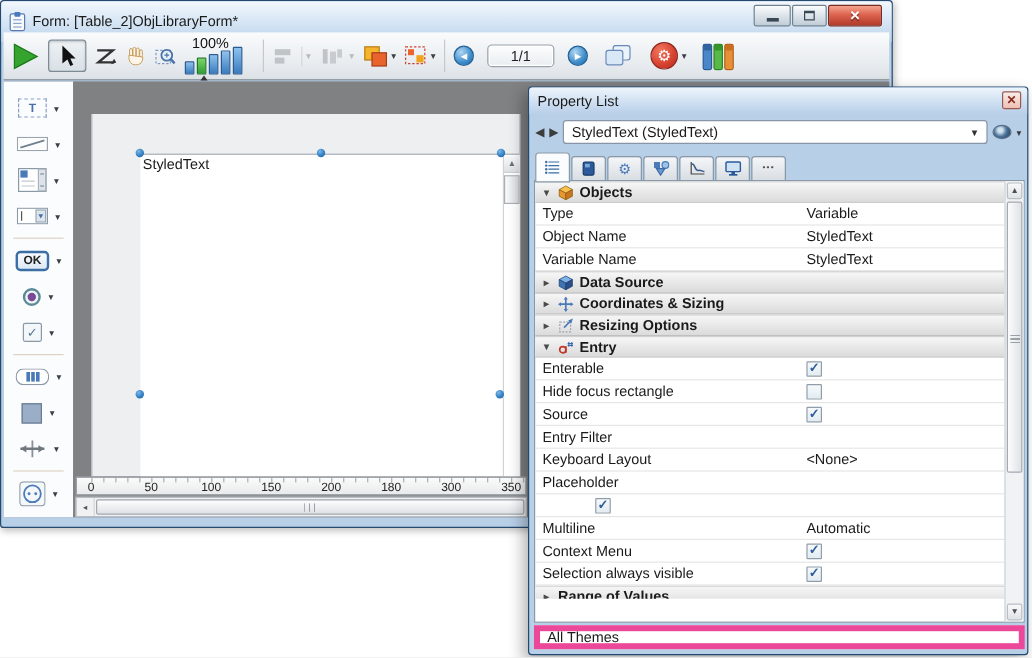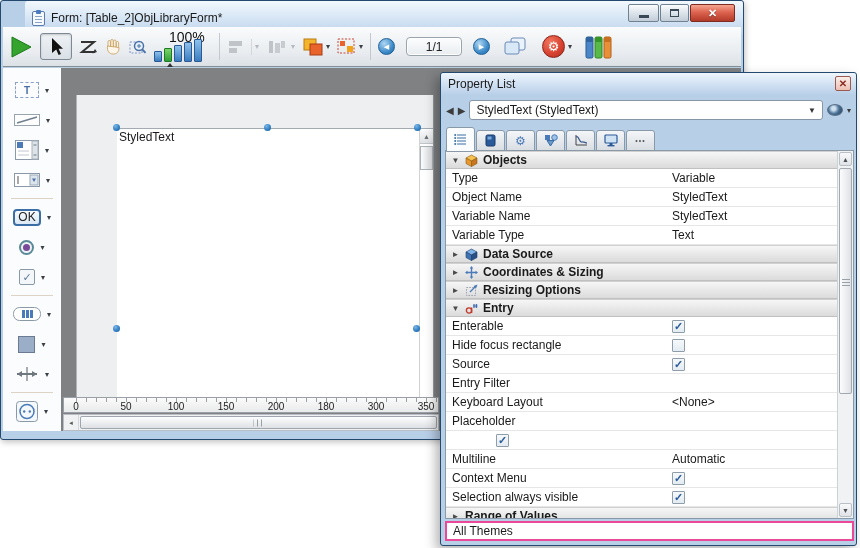--- a/index.html
+++ b/index.html
@@ -7,21 +7,21 @@
   #screen { position:relative; width:860px; height:548px; background:#fff; overflow:hidden;
             font-family:"Liberation Sans", sans-serif; color:#1a1a1a; }
 
   
   .win { position:absolute; border:1px solid #24496f; border-radius:3px; background:#b8cfe8; }
   .titlebar { display:flex; align-items:center; gap:6px; font-size:12px; color:#1a1a1a; }
 
   
   #main-window { left:0; top:0; width:744px; height:440px; box-shadow:1px 2px 6px rgba(0,0,0,.25); }
   #mw-titlebar { height:34px; padding-left:7px; background:linear-gradient(#f2f8fd,#d4e4f4 55%,#bdd4ea);
-                 border-radius:3px 3px 0 0; position:relative;margin-left:24px; }
+                 border-radius:3px 3px 0 0; position:relative; }
   .form-icon { width:13px; height:15px; background:#f6fafd; border:1px solid #5a7ab0; border-radius:2px; position:relative; }
   .form-icon::before { content:""; position:absolute; left:3px; top:-2px; width:5px; height:4px; background:#4a7ac0; border-radius:1px; }
   .form-icon::after  { content:""; position:absolute; left:2px; top:4px; width:7px; height:1px; background:#8aa4c8;
                        box-shadow:0 3px 0 #8aa4c8, 0 6px 0 #8aa4c8; }
   .winbtns { position:absolute; right:8px; top:3px; display:flex; gap:1px; }
   .wbtn { height:18px; border:1px solid #70828f; border-radius:2px; display:flex; align-items:center; justify-content:center;
           background:linear-gradient(#fbfcfd,#dfe6ec 45%,#c2cdd8); }
   .wbtn.min { width:31px; } .wbtn.max { width:29px; }
   .wbtn.close { width:45px; background:linear-gradient(#f4a590,#dd6450 45%,#b23a28); border-color:#7e2a1e;
                 color:#fff; font-size:11px; font-weight:bold; text-shadow:0 1px 1px rgba(0,0,0,.4); }
@@ -32,21 +32,21 @@
   #mw-toolbar { position:absolute; left:2px; right:2px; top:26px; height:40px; padding:0 6px; gap:7px;
                 display:flex; align-items:center;
                 background:linear-gradient(#fafbfc,#e7ebef 70%,#dce1e6); border-bottom:1px solid #878f96; }
   .tsep { width:1px; height:27px; background:#c3c9cf; }
   .tb { display:flex; align-items:center; }
   .tb.sel { border:1px solid #7d8a96; border-radius:3px; background:linear-gradient(#eef2f5,#d9e0e6);
             box-shadow:inset 0 1px 2px rgba(0,0,0,.18); padding:3px 7px; }
   .tb .arr { font-size:8px; color:#3a4046; margin-left:3px; }
   .tb.dis .arr { color:#b4bac0; }
   .zoomwrap { position:relative; width:58px; height:36px; }
-  .zoomlabel { position:absolute; left:15px; top:0; font-size:14px; color:#111; }
+  .zoomlabel { position:absolute; left:6px; top:0; font-size:12px; color:#111; }
   .zoombars { position:absolute; left:0; bottom:3px; display:flex; align-items:flex-end; gap:2px; }
   .zbar { width:8px; border:1px solid #2a5a94; border-radius:1px; background:linear-gradient(#8ec2ec,#3a7cc0); }
   .zbar.green { border-color:#1e7a24; background:linear-gradient(#7cd46a,#2f9e36); }
   .zmark { position:absolute; left:13px; bottom:-2px; width:0; height:0;
            border-left:3px solid transparent; border-right:3px solid transparent; border-bottom:4px solid #333; }
   .navcircle { width:17px; height:17px; border-radius:50%; border:1px solid #1f5f96;
                background:radial-gradient(circle at 35% 30%, #aed6f2, #3f8cca 60%, #1f6aa8);
                display:flex; align-items:center; justify-content:center; color:#fff; font-size:7px; }
   .pagebox { width:56px; height:19px; margin:0 4px; border:1px solid #9aa4ac; border-radius:4px;
              background:linear-gradient(#fcfdfe,#e9edf0); display:flex; align-items:center; justify-content:center;
@@ -133,21 +133,21 @@
   .sbtn { position:absolute; left:1px; right:1px; height:14px; border:1px solid #b9bfc5; border-radius:2px;
           background:linear-gradient(#f8f9fa,#e0e3e6); display:flex; align-items:center; justify-content:center;
           font-size:7px; color:#4a5056; }
   .sbtn.up { top:1px; } .sbtn.down { bottom:1px; }
   .sthumb { position:absolute; left:1px; right:1px; top:17px; height:226px; border:1px solid #a2a9b0; border-radius:2px;
             background:linear-gradient(90deg,#fbfcfd,#dfe2e5); }
   .sthumb::after { content:""; position:absolute; left:50%; top:110px; width:8px; height:9px; transform:translateX(-50%);
             background:repeating-linear-gradient(#9aa0a8 0 1px, transparent 1px 3px); }
 
   #pw-footer { position:absolute; left:4px; width:409px; top:448px; height:20px; background:#fff;
-               border:2px solid #ec4899; display:flex; align-items:center; padding-left:6px; font-size:12px; }
+               border:5px solid #ec4899; display:flex; align-items:center; padding-left:6px; font-size:12px; }
 </style>
 </head>
 <body>
 
 <div id="screen">
 
   <div class="win" id="main-window">
 
     <div class="titlebar" id="mw-titlebar">
       <span class="form-icon"></span>
@@ -312,21 +312,21 @@
                 <rect x="0.5" y="0.5" width="25" height="13" fill="#fff" stroke="#8a99a8"></rect>
                 <path d="M4,3 L4,11" stroke="#555"></path>
                 <rect x="16" y="2" width="8" height="10" fill="#dce4ec" stroke="#9aaab8"></rect>
                 <polygon points="18,5.5 22,5.5 20,9" fill="#4a6ea8"></polygon>
               </svg>
             </span>
           <span class="arr">▾</span>
         </div>
         <div class="ssep"></div>
         <div class="sitem">
-          <span class="ticon" style="width:28px;height:17px;border:2px solid #3a6ea5;border-radius:4px;background:linear-gradient(#f8fbff,#dce8f4);font-size:12px;font-weight:normal;color:#222">
+          <span class="ticon" style="width:28px;height:17px;border:2px solid #3a6ea5;border-radius:4px;background:linear-gradient(#f8fbff,#dce8f4);font-size:10px;font-weight:bold;color:#222">
               <span>OK</span>
             </span>
           <span class="arr">▾</span>
         </div>
         <div class="sitem">
           <span class="ticon" style="width:15px;height:15px;border:2px solid #5a8a98;border-radius:50%;background:#eef4f6">
               <span style="width:7px;height:7px;border-radius:50%;background:#7a4a9a"></span>
             </span>
           <span class="arr">▾</span>
         </div>
@@ -500,25 +500,20 @@
         <div class="prow">
           <span class="plabel">Object Name</span>
           <span class="pvline"></span>
           <span class="pval">StyledText</span>
         </div>
         <div class="prow">
           <span class="plabel">Variable Name</span>
           <span class="pvline"></span>
           <span class="pval">StyledText</span>
         </div>
-        <div class="prow">
-          <span class="plabel">Variable Type</span>
-          <span class="pvline"></span>
-          <span class="pval">Text</span>
-        </div>
 
         <div class="psec">
           <span class="tri">►</span>
           <svg width="13" height="13" viewBox="0 0 13 13">
               <polygon points="1,4 6.5,1 12,4 6.5,7" fill="#7fb2e8" stroke="#1a3a6a" stroke-width=".6"></polygon>
               <polygon points="1,4 6.5,7 6.5,12.5 1,9.5" fill="#3f74b4" stroke="#1a3a6a" stroke-width=".6"></polygon>
               <polygon points="12,4 6.5,7 6.5,12.5 12,9.5" fill="#2a4f86" stroke="#1a3a6a" stroke-width=".6"></polygon>
             </svg>
           <span>Data Source</span>
         </div>

